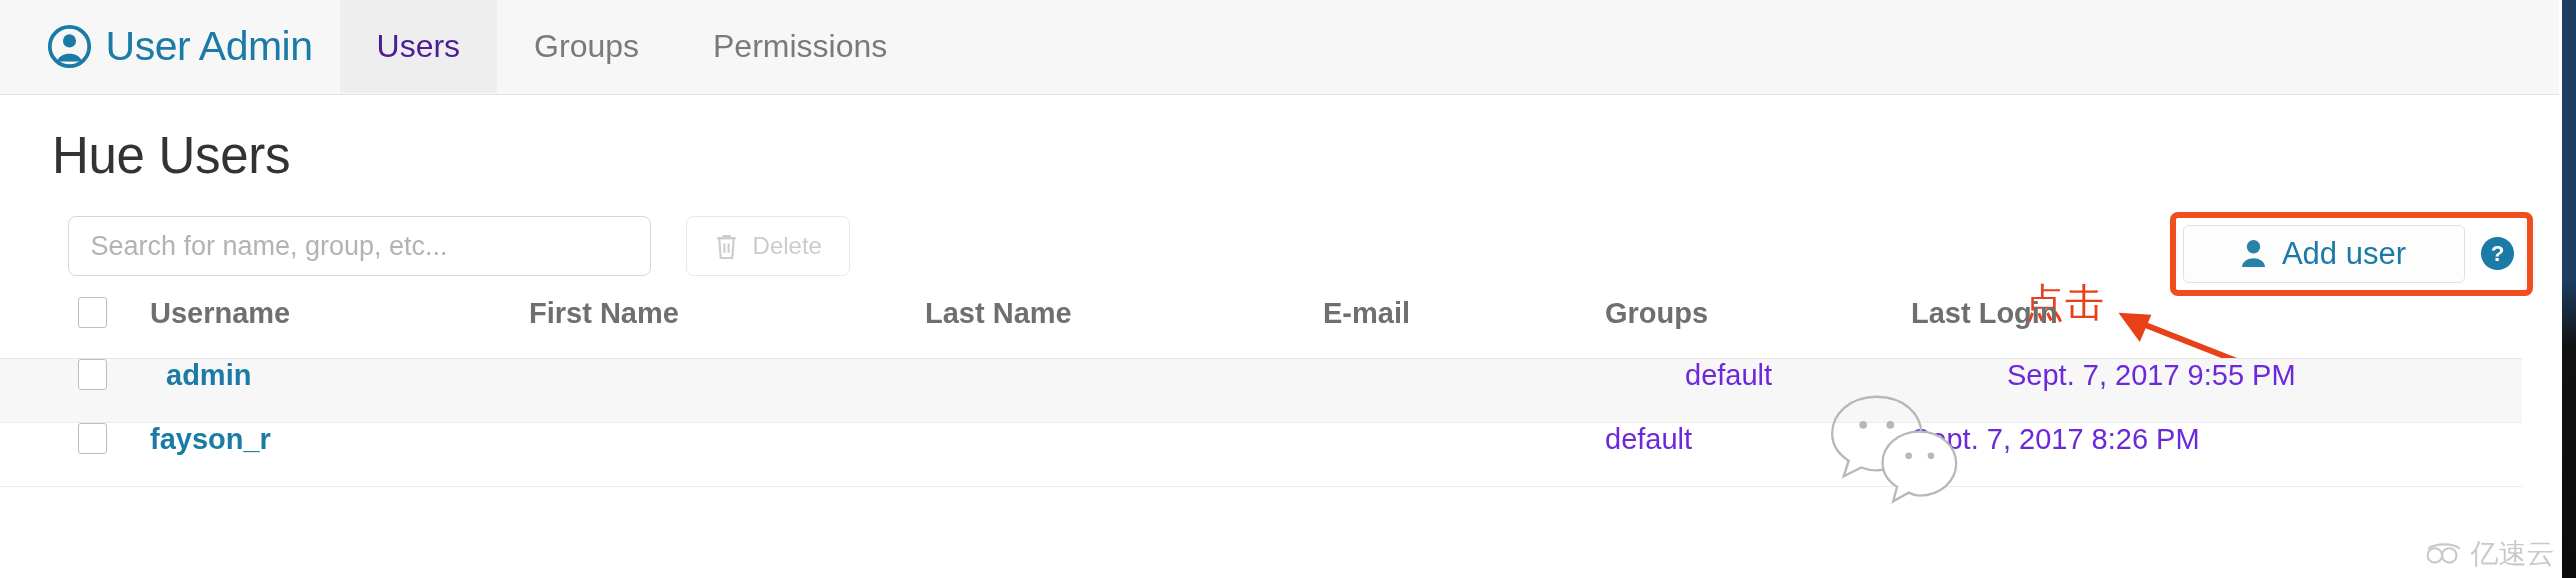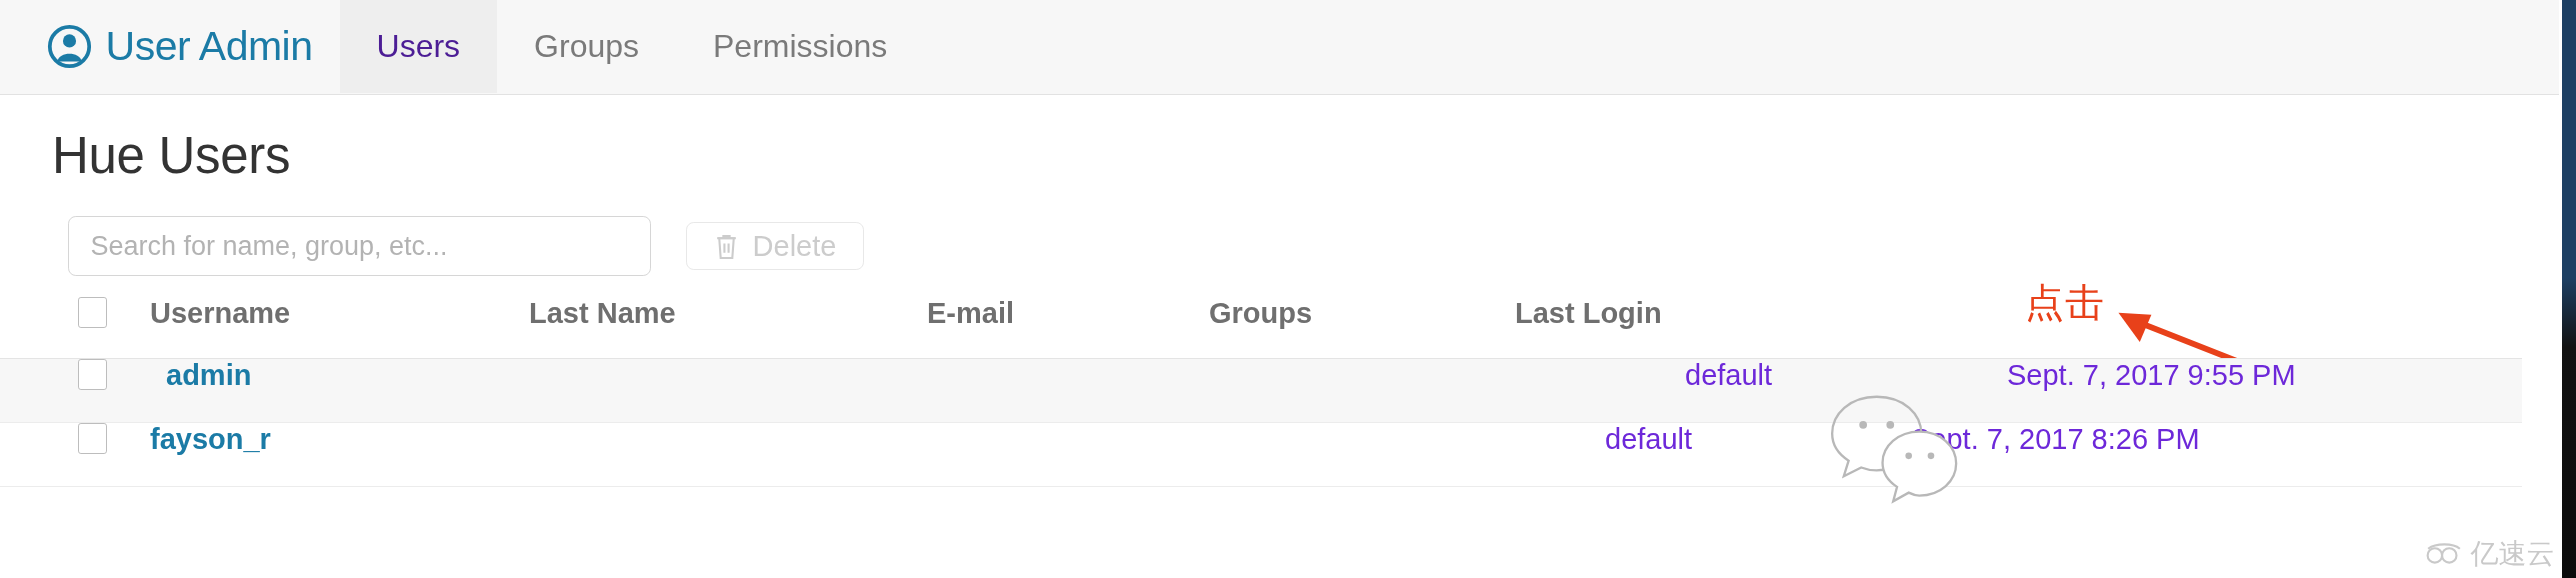--- a/index.html
+++ b/index.html
@@ -147,27 +147,27 @@
     background: #ffffff;
     font-family: "Liberation Sans", sans-serif;
     outline: none;
   }
   .search-input::placeholder { color: #b3b3b3; }
 
   .delete-btn {
     display: flex;
     align-items: center;
     gap: 13.6px;
-    height: 48px;
+    height: 60px;
     padding: 16px 27px;
     border: 1.9px solid #e8e8e8;
     border-radius: 7.8px;
     background: #ffffff;
     color: #cccccc;
-    font-size: 29px;
+    font-size: 24px;
     font-family: "Liberation Sans", sans-serif;
     cursor: default;
   }
   .trash-icon { width: 25px; height: 27px; display: block; }
 
   
   .addwrap {
     position: absolute;
     right: 29px;
     top: 117px;
@@ -370,26 +370,46 @@
     </div>
 
     <div class="annot-text">点击</div>
     <div class="annot-arrow">
       <svg viewBox="0 0 230 95" xmlns="http://www.w3.org/2000/svg">
         <line x1="222" y1="88" x2="34" y2="14" stroke="#e8411a" stroke-width="6" stroke-linecap="round"></line>
         <polygon points="18,6 52,8 40,36" fill="#e8411a"></polygon>
       </svg>
     </div>
 
+    <div class="addwrap">
+      <div class="highlight-box">
+        <button class="add-user-btn">
+          <span>
+            <svg class="person-icon" viewBox="0 0 26 30" xmlns="http://www.w3.org/2000/svg">
+              <circle cx="13" cy="8" r="7" fill="#2980a8"></circle>
+              <path d="M1 29 C2 17 24 17 25 29 Z" fill="#2980a8"></path>
+            </svg>
+          </span>
+          <span>Add user</span>
+        </button>
+        <span>
+          <svg class="help-icon" viewBox="0 0 40 40" xmlns="http://www.w3.org/2000/svg">
+            <circle cx="20" cy="20" r="17" fill="#1b7ba6"></circle>
+            <text x="20" y="28" font-family="Liberation Sans, sans-serif" font-size="23" font-weight="bold" fill="#ffffff" text-anchor="middle">?</text>
+          </svg>
+        </span>
+      </div>
+    </div>
 
     <div class="table">
 
       <div class="trow head">
         <div class="cb"></div>
         <div class="th c-user">Username</div>
+        <div class="th c-first">First Name</div>
         <div class="th c-last">Last Name</div>
         <div class="th c-mail">E-mail</div>
         <div class="th c-group">Groups</div>
         <div class="th c-login">Last Login</div>
       </div>
 
       <div class="trow body hovered">
         <div class="cb"></div>
         <div class="c-user"><span class="td-link">admin</span></div>
         <div class="td c-first"></div>

